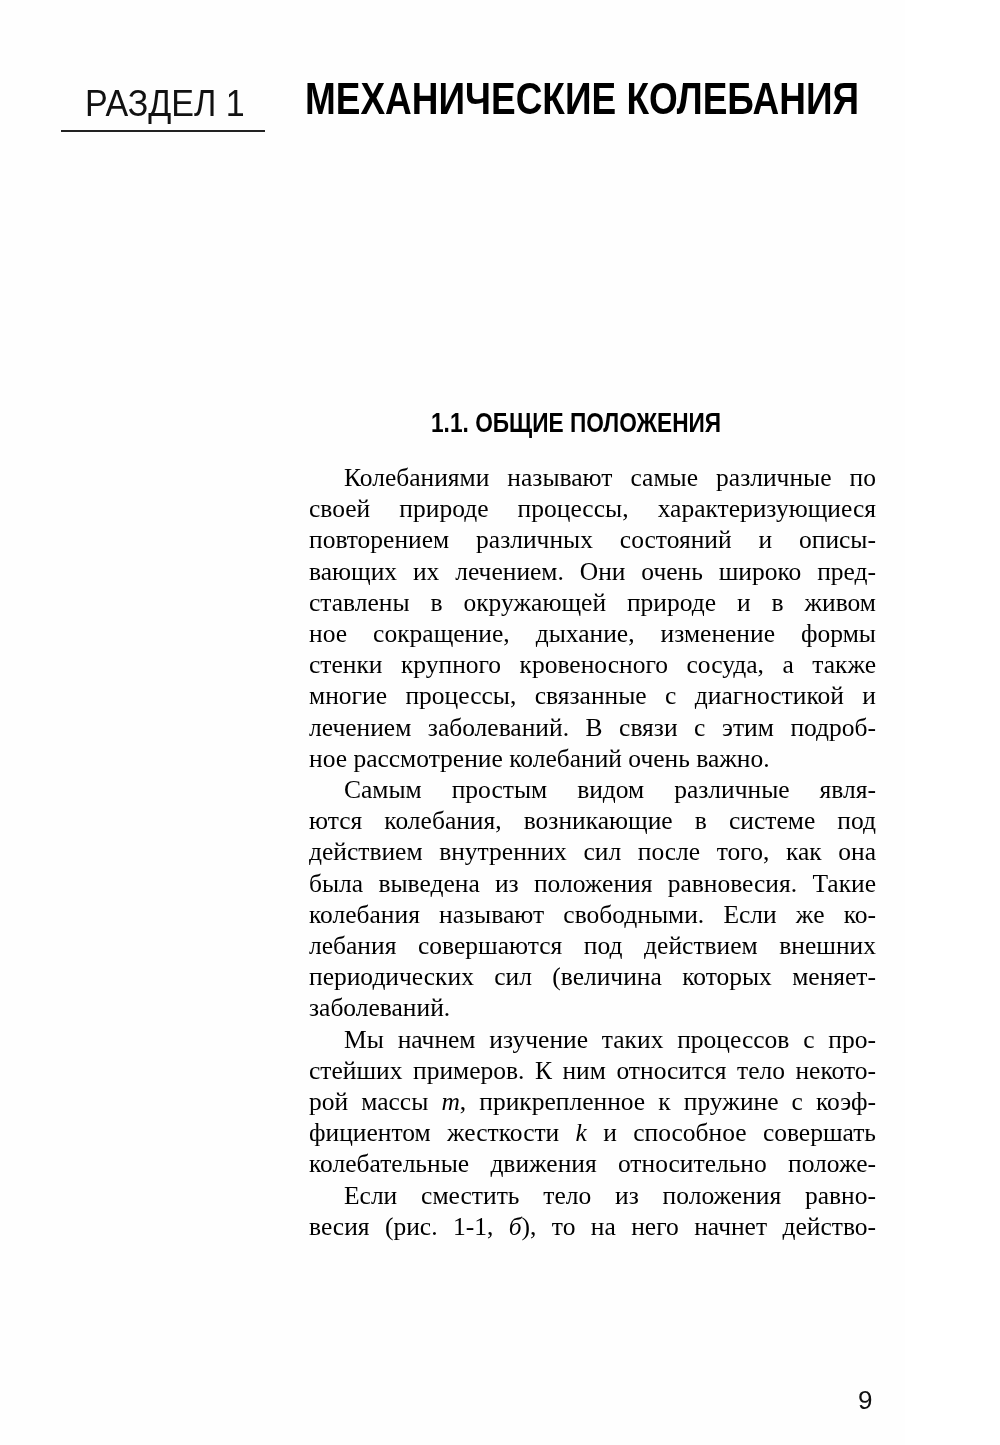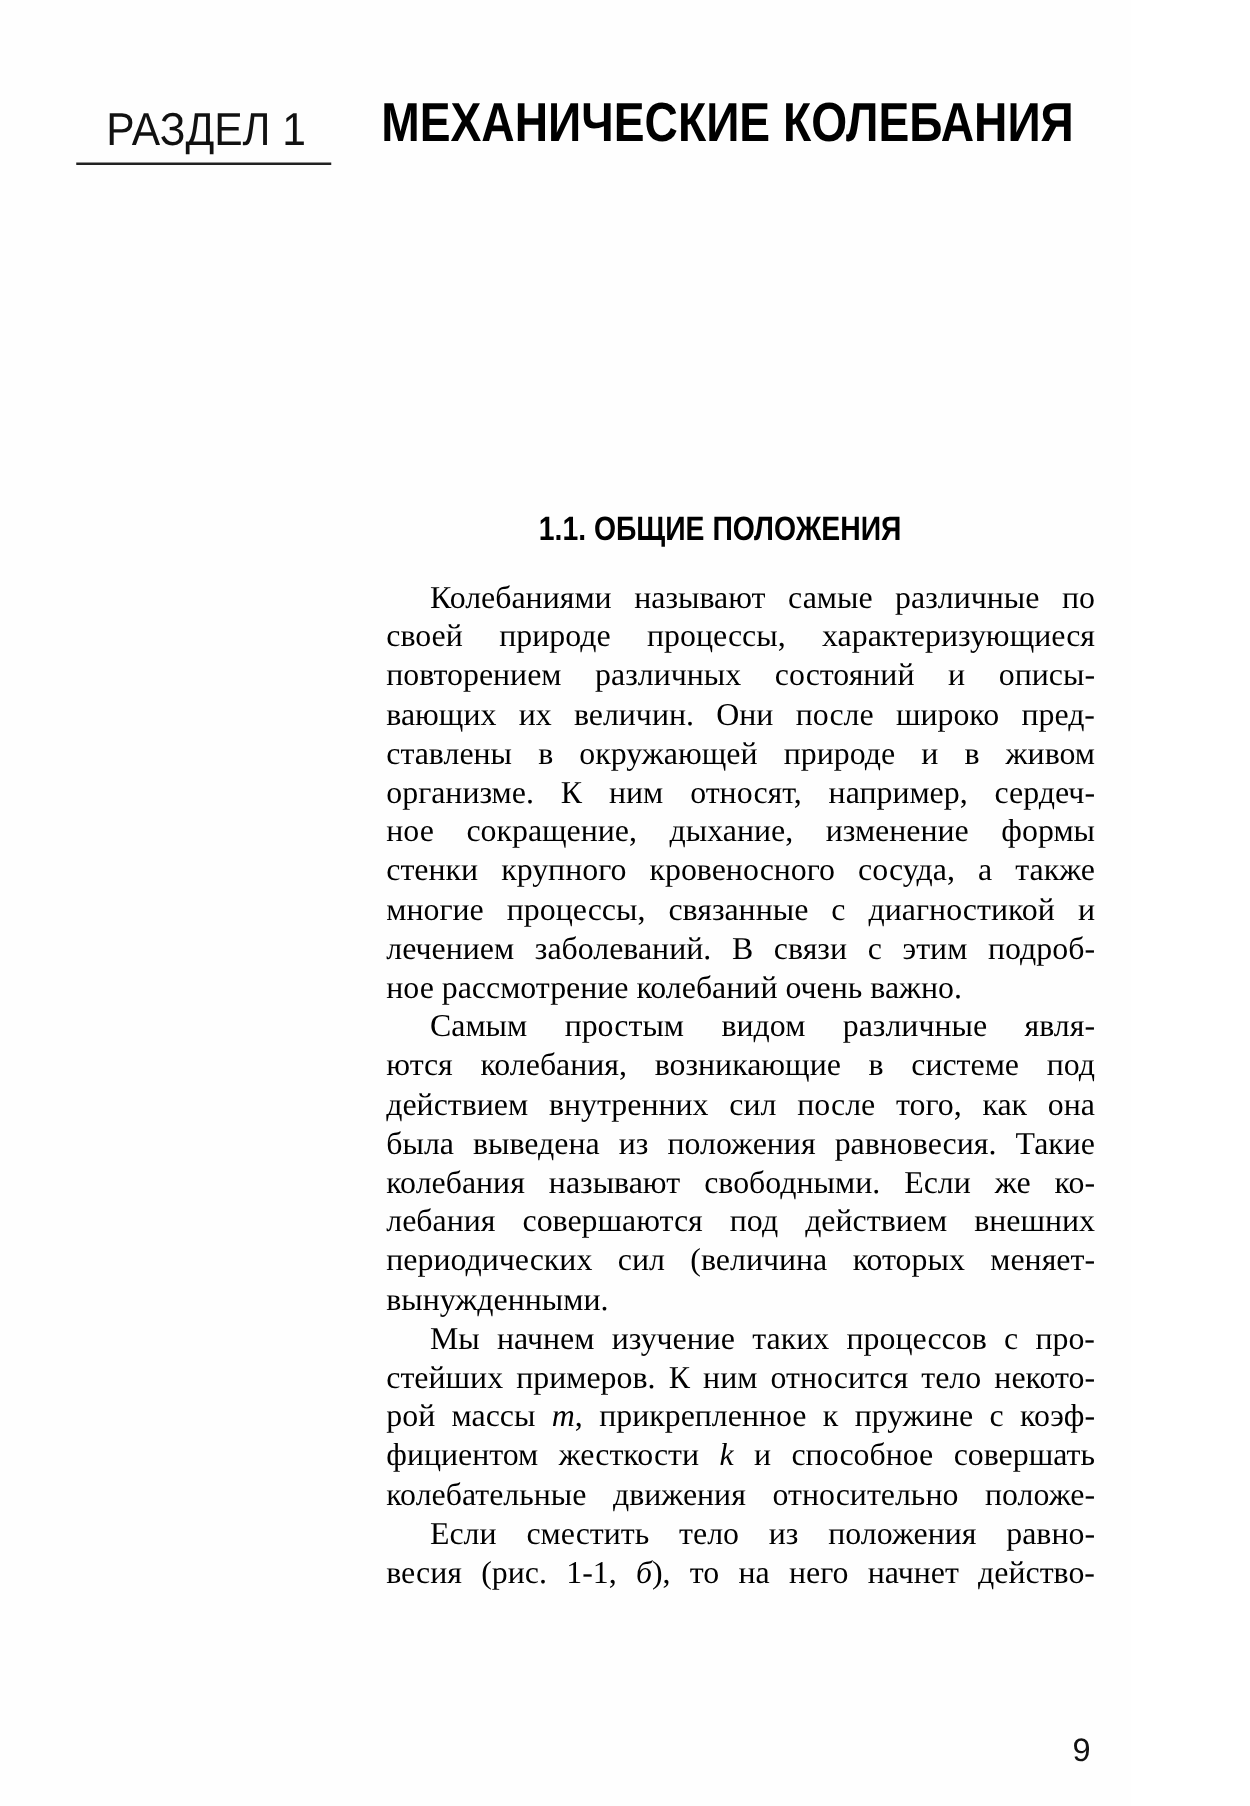--- a/index.html
+++ b/index.html
@@ -113,39 +113,38 @@
   <div class="section-title">МЕХАНИЧЕСКИЕ КОЛЕБАНИЯ</div>
 
   <div class="subsection-title">1.1. ОБЩИЕ ПОЛОЖЕНИЯ</div>
 
   <div class="body-text">
 
     <p class="para">
       <span class="line first">Колебаниями называют самые различные по</span>
       <span class="line">своей природе процессы, характеризующиеся</span>
       <span class="line">повторением различных состояний и описы-</span>
-      <span class="line">вающих их величин. Они после широко пред-</span>
+      <span class="line">вающих их лечением. Они очень широко пред-</span>
       <span class="line">ставлены в окружающей природе и в живом</span>
-      <span class="line">организме. К ним относят, например, сердеч-</span>
       <span class="line">ное сокращение, дыхание, изменение формы</span>
       <span class="line">стенки крупного кровеносного сосуда, а также</span>
       <span class="line">многие процессы, связанные с диагностикой и</span>
       <span class="line">лечением заболеваний. В связи с этим подроб-</span>
       <span class="line last">ное рассмотрение колебаний очень важно.</span>
     </p>
 
     <p class="para">
       <span class="line first">Самым простым видом различные явля-</span>
       <span class="line">ются колебания, возникающие в системе под</span>
       <span class="line">действием внутренних сил после того, как она</span>
       <span class="line">была выведена из положения равновесия. Такие</span>
       <span class="line">колебания называют свободными. Если же ко-</span>
       <span class="line">лебания совершаются под действием внешних</span>
       <span class="line">периодических сил (величина которых меняет-</span>
-      <span class="line last">вынужденными.</span>
+      <span class="line last">заболеваний.</span>
     </p>
 
     <p class="para">
       <span class="line first">Мы начнем изучение таких процессов с про-</span>
       <span class="line">стейших примеров. К ним относится тело некото-</span>
       <span class="line"><span>рой массы </span><span class="italic">m</span><span>, прикрепленное к пружине с коэф-</span></span>
       <span class="line"><span>фициентом жесткости </span><span class="italic">k</span><span> и способное совершать</span></span>
       <span class="line">колебательные движения относительно положе-</span>
     </p>
 

